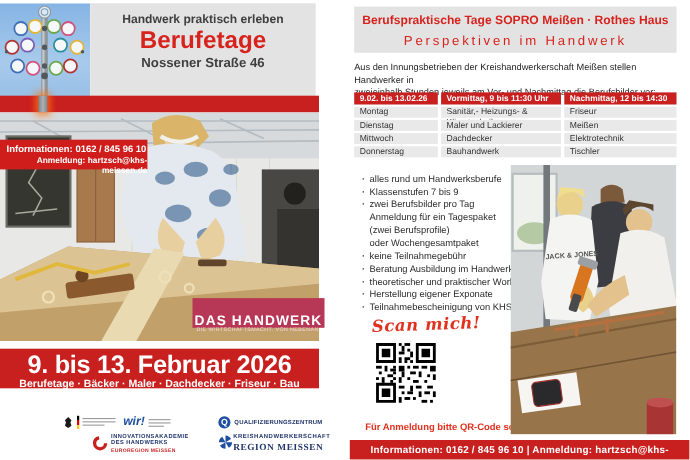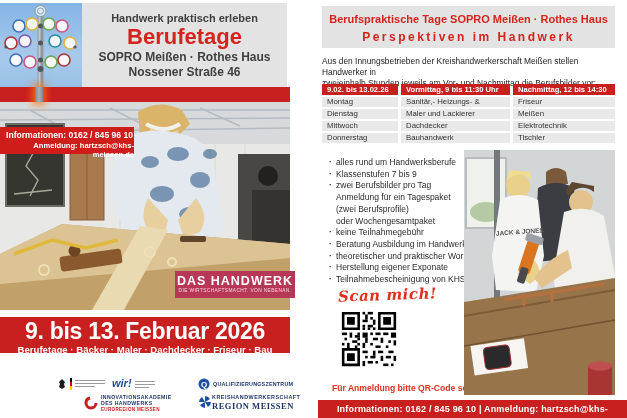--- a/index.html
+++ b/index.html
@@ -14,21 +14,21 @@
   .l-title{font-size:22px;font-weight:bold;color:#d6231e;line-height:26px;}
   .l-sub{font-size:12px;font-weight:bold;color:#3f3f3f;line-height:15px;}
   .red-stripe{left:0;top:87px;width:290px;height:15px;background:#c81f1f;z-index:3;}
   .pole-over{left:35px;top:87px;width:8px;height:15px;background:linear-gradient(90deg,#7d858c,#aab2b8,#7d858c);
              box-shadow:0 0 7px 3px rgba(255,120,20,.75);z-index:4;}
   .photo-left{left:0;top:102px;width:290px;height:208px;overflow:hidden;}
   .info-box{left:0;top:127px;width:134px;height:27px;background:#cf1d1b;z-index:5;padding:3px 0 0 6px;box-sizing:border-box;}
   .info1{font-size:8.6px;font-weight:bold;color:#fff;}
   .info2{font-size:7.6px;font-weight:bold;color:#fff;margin-top:1px;text-align:right;}
   .handwerk-box{left:175px;top:271px;width:120px;height:27px;background:#b73757;z-index:5;
-                text-align:center;padding-top:4px;box-sizing:border-box;}
+                text-align:center;padding-top:14px;box-sizing:border-box;}
   .hw-title{font-size:12.5px;font-weight:bold;color:#fff;letter-spacing:1px;line-height:13px;}
   .hw-tag{font-size:4.8px;color:#f3d6de;letter-spacing:.4px;}
   .gap-strip{left:0;top:310px;width:290px;height:7px;background:#fff;z-index:5;}
   .red-banner{left:0;top:317px;width:290px;height:36px;background:#c81f1f;z-index:5;text-align:center;}
   .banner-date{font-size:23px;font-weight:bold;color:#fff;line-height:26px;margin-top:1px;letter-spacing:-.3px;}
   .banner-line{font-size:9.6px;font-weight:bold;color:#fff;line-height:11.5px;}
   .logos-row{left:0;top:370px;width:290px;height:48px;background:#fff;z-index:5;}
   .navy{color:#20356b;}
   .micro-line{height:1.5px;background:#9a9a9a;margin:1.5px 0;}
   .fed{left:57px;top:8px;display:flex;gap:3px;align-items:flex-start;}
@@ -40,21 +40,21 @@
   .innov-red{font-size:4.6px;font-weight:bold;color:#c81f1f;letter-spacing:.3px;margin-top:1px;}
   .qz{left:198px;top:8px;display:flex;gap:3px;align-items:center;}
   .qz-text{font-size:5.4px;font-weight:bold;letter-spacing:.2px;}
   .khs{left:198px;top:24px;display:flex;gap:0;align-items:center;}
   .khs-l1{font-size:5.4px;font-weight:bold;letter-spacing:.5px;line-height:6.5px;}
   .khs-l2{font-family:"Liberation Serif",serif;font-size:8.5px;font-weight:bold;letter-spacing:.5px;}
 
   
   .r-header{left:322px;top:6px;width:293px;height:42px;background:#e3e3e3;text-align:center;}
   .r-t1{margin-top:7px;font-size:11px;font-weight:bold;color:#d6231e;}
-  .r-t2{margin-top:5px;font-size:12px;font-weight:bold;color:#d6231e;letter-spacing:2.5px;}
+  .r-t2{margin-top:5px;font-size:12px;font-weight:normal;color:#d6231e;letter-spacing:2.5px;}
   .r-intro{left:322px;top:56px;width:298px;font-size:8.4px;color:#1d1d1d;line-height:11px;}
   .r-table{left:322px;top:84px;width:293px;display:grid;grid-template-columns:76px 109px 102px;
            grid-auto-rows:auto;column-gap:3px;row-gap:1.5px;}
   .th{background:#c81f1f;color:#fff;font-size:7.6px;font-weight:bold;height:11px;line-height:11px;padding-left:5px;}
   .td{background:#e9e9e9;color:#333;font-size:7.8px;height:10.5px;line-height:10.5px;padding-left:5px;}
   .r-bullets{left:329px;top:157px;width:190px;}
   .b-row{display:flex;font-size:8.5px;color:#2b2b2b;line-height:11.7px;}
   .b-m{width:7px;font-weight:bold;}
   .scan{left:338px;top:286px;font-family:"DejaVu Serif",serif;font-style:italic;font-weight:bold;
         font-size:15px;color:#e0301e;transform:rotate(-2deg);letter-spacing:.5px;}
@@ -109,21 +109,20 @@
         <circle cx="6" cy="44" r="1.6"></circle>
           <circle cx="75" cy="44" r="1.6"></circle>
           <circle cx="40.5" cy="66" r="3"></circle>
       </g>
     </svg>
   </div>
 
   <div class="abs gray-box">
     <div class="kicker">Handwerk praktisch erleben</div>
     <div class="l-title">Berufetage</div>
-    <div class="l-sub">SOPRO Meißen · Rothes Haus</div>
     <div class="l-sub">Nossener Straße 46</div>
   </div>
 
   <div class="abs red-stripe"></div>
   <div class="abs pole-over"></div>
 
   <div class="abs photo-left">
     <svg width="290" height="208" viewBox="0 0 290 208">
       <rect width="290" height="208" fill="#e8e9e6"></rect>
       <rect width="290" height="42" fill="#d6dadd"></rect>

